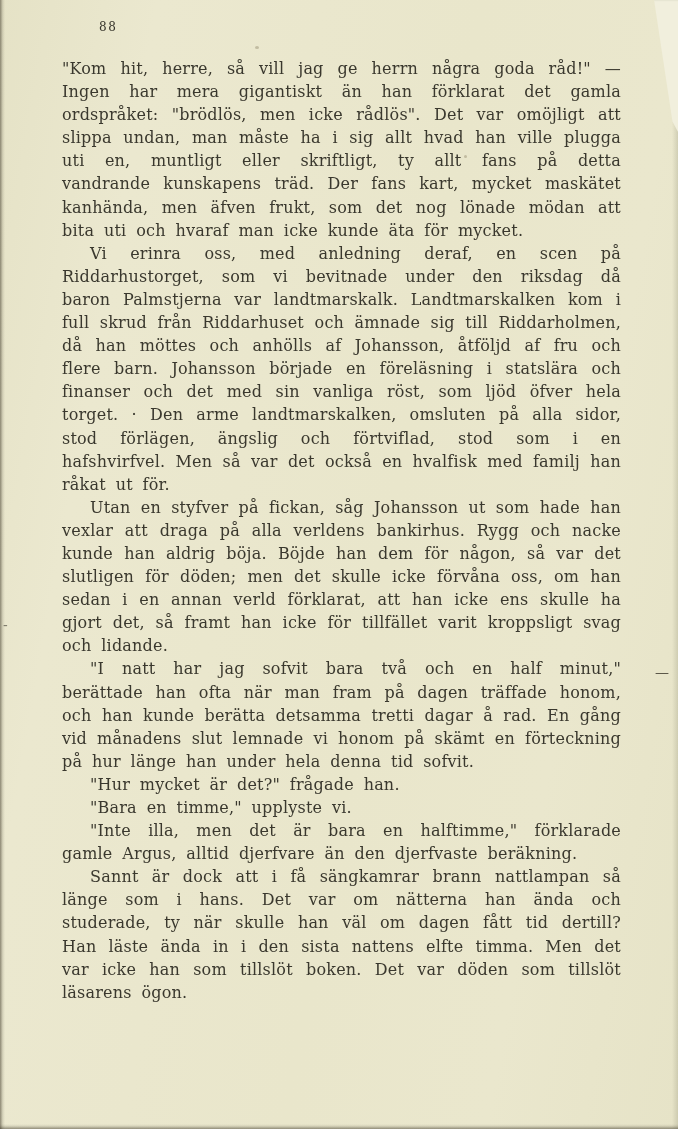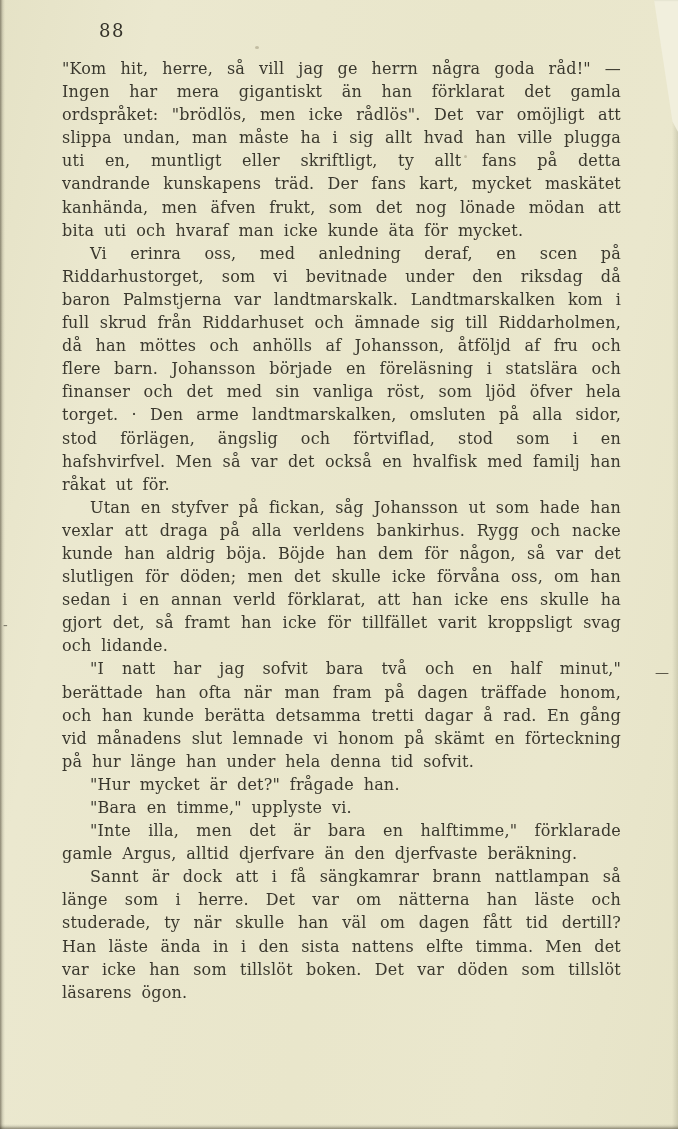--- a/index.html
+++ b/index.html
@@ -36,21 +36,21 @@
   }
   .corner-fold {
     position: absolute; top: 0; right: 0; width: 46px; height: 132px;
     background: #f1efdd;
     clip-path: polygon(48% 0%, 100% 0%, 100% 100%, 88% 92%);
     box-shadow: inset 2px 0 2px rgba(120,115,85,0.25);
   }
   .pagenum {
     position: absolute;
     left: 99px; top: 20px;
-    font-size: 18px;
+    font-size: 12px;
     letter-spacing: 1.5px;
     color: #35332a;
   }
   .body-text {
     position: absolute;
     left: 62px; top: 57px;
     width: 559px;
     font-size: 16px;
     line-height: 23.1px;
     text-align: justify;
@@ -92,19 +92,19 @@
   <div class="pagenum">88</div>
 
   <div class="body-text">
     <p class="no-indent">"Kom hit, herre, så vill jag ge herrn några goda råd!" — Ingen har mera gigantiskt än han förklarat det gamla ordspråket: "brödlös, men icke rådlös". Det var omöjligt att slippa undan, man måste ha i sig allt hvad han ville plugga uti en, muntligt eller skriftligt, ty allt fans på detta vandrande kunskapens träd. Der fans kart, mycket maskätet kanhända, men äfven frukt, som det nog lönade mödan att bita uti och hvaraf man icke kunde äta för mycket.</p>
     <p>Vi erinra oss, med anledning deraf, en scen på Riddarhustorget, som vi bevitnade under den riksdag då baron Palmstjerna var landtmarskalk. Landtmarskalken kom i full skrud från Riddarhuset och ämnade sig till Riddarholmen, då han möttes och anhölls af Johansson, åtföljd af fru och flere barn. Johansson började en föreläsning i statslära och finanser och det med sin vanliga röst, som ljöd öfver hela torget. · Den arme landtmarskalken, omsluten på alla sidor, stod förlägen, ängslig och förtviflad, stod som i en hafshvirfvel. Men så var det också en hvalfisk med familj han råkat ut för.</p>
     <p>Utan en styfver på fickan, såg Johansson ut som hade han vexlar att draga på alla verldens bankirhus. Rygg och nacke kunde han aldrig böja. Böjde han dem för någon, så var det slutligen för döden; men det skulle icke förvåna oss, om han sedan i en annan verld förklarat, att han icke ens skulle ha gjort det, så framt han icke för tillfället varit kroppsligt svag och lidande.</p>
     <p>"I natt har jag sofvit bara två och en half minut," berättade han ofta när man fram på dagen träffade honom, och han kunde berätta detsamma tretti dagar å rad. En gång vid månadens slut lemnade vi honom på skämt en förteckning på hur länge han under hela denna tid sofvit.</p>
     <p>"Hur mycket är det?" frågade han.</p>
     <p>"Bara en timme," upplyste vi.</p>
     <p>"Inte illa, men det är bara en halftimme," förklarade gamle Argus, alltid djerfvare än den djerfvaste beräkning.</p>
-    <p>Sannt är dock att i få sängkamrar brann nattlampan så länge som i herre. Det var om nätterna han läste och studerade, ty när skulle han väl om dagen fått tid dertill? Han läste ända in i den sista nattens elfte timma. Men det var icke han som tillslöt boken. Det var döden som tillslöt läsarens ögon.</p>
+    <p>Sannt är dock att i få sängkamrar brann nattlampan så länge som i hans. Det var om nätterna han ända och studerade, ty när skulle han väl om dagen fått tid dertill? Han läste ända in i den sista nattens elfte timma. Men det var icke han som tillslöt boken. Det var döden som tillslöt läsarens ögon.</p>
   </div>
 
   <div class="margin-mark right">—</div>
   <div class="margin-mark left">-</div>
 
 </div>
 
 </body></html>

